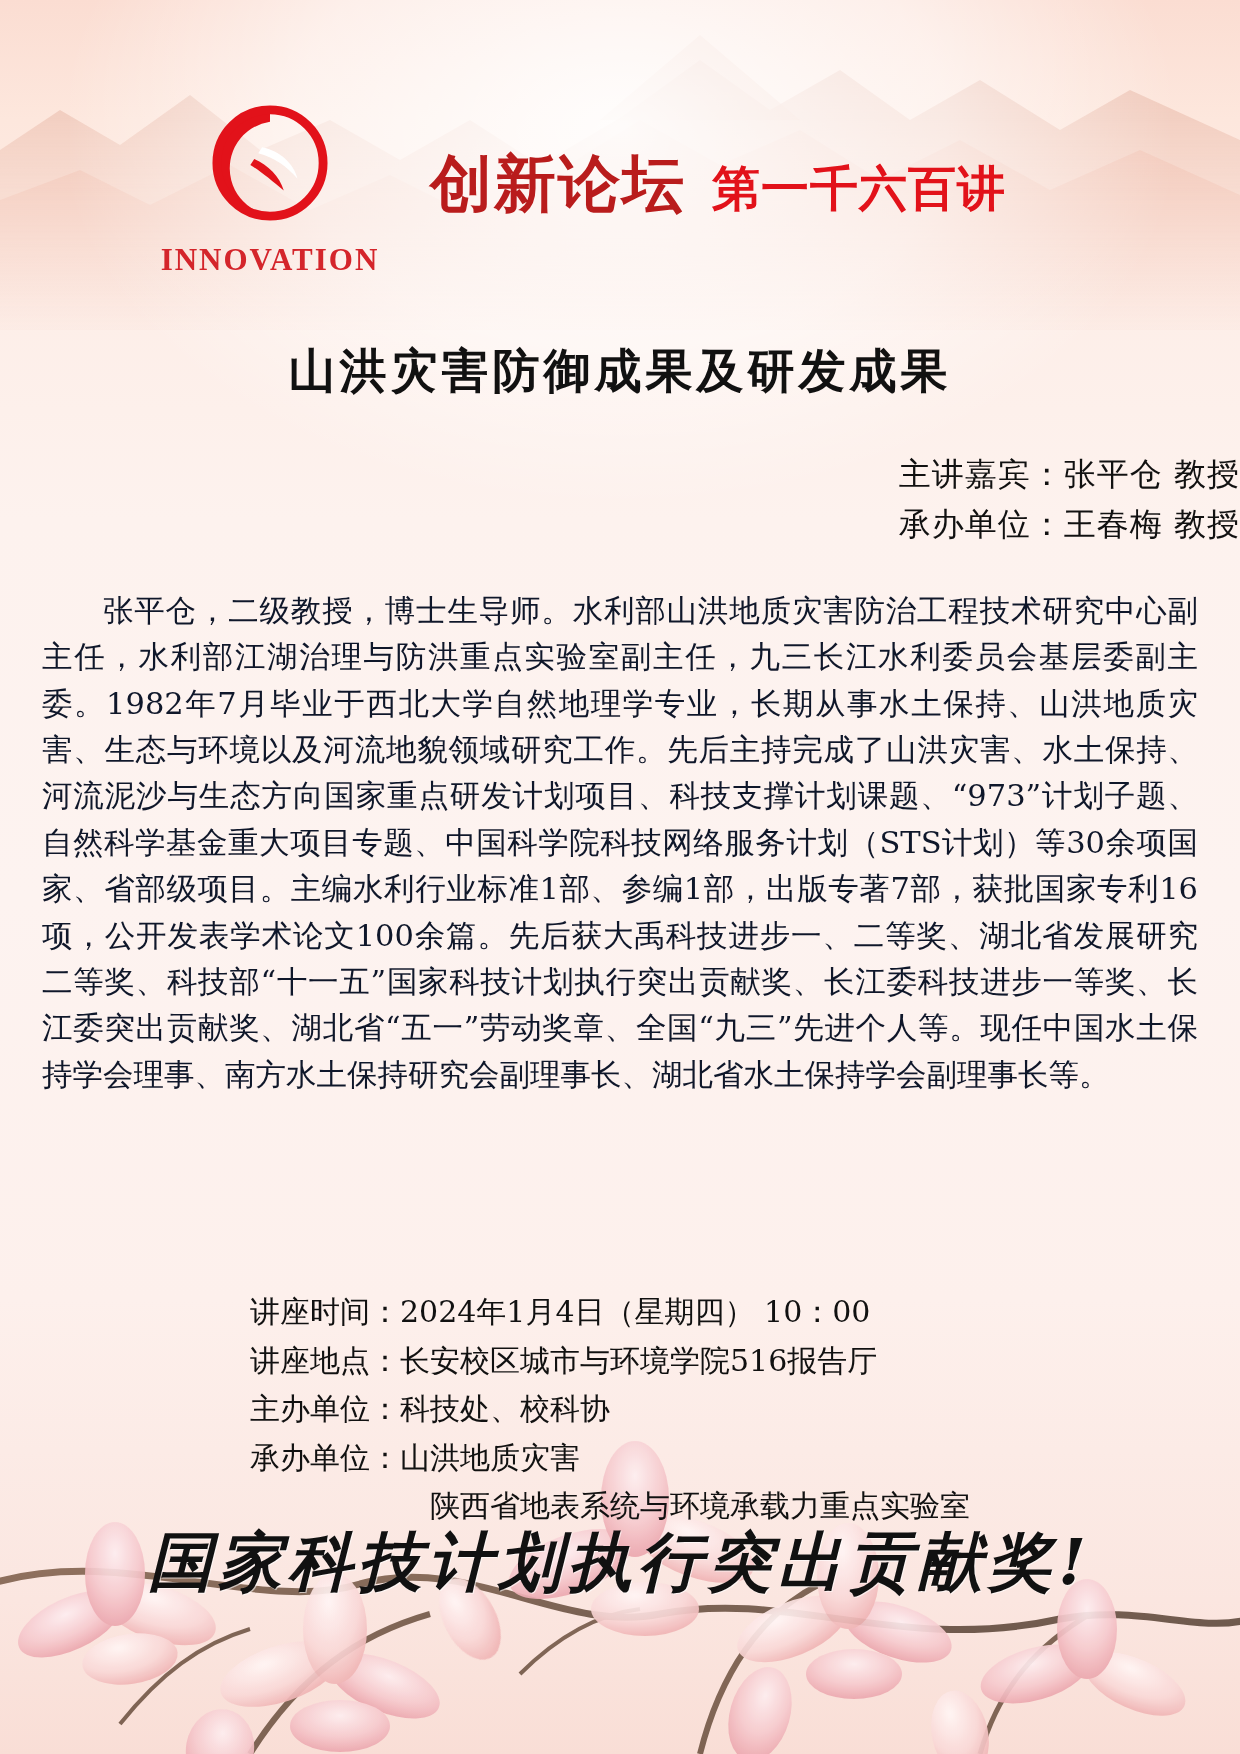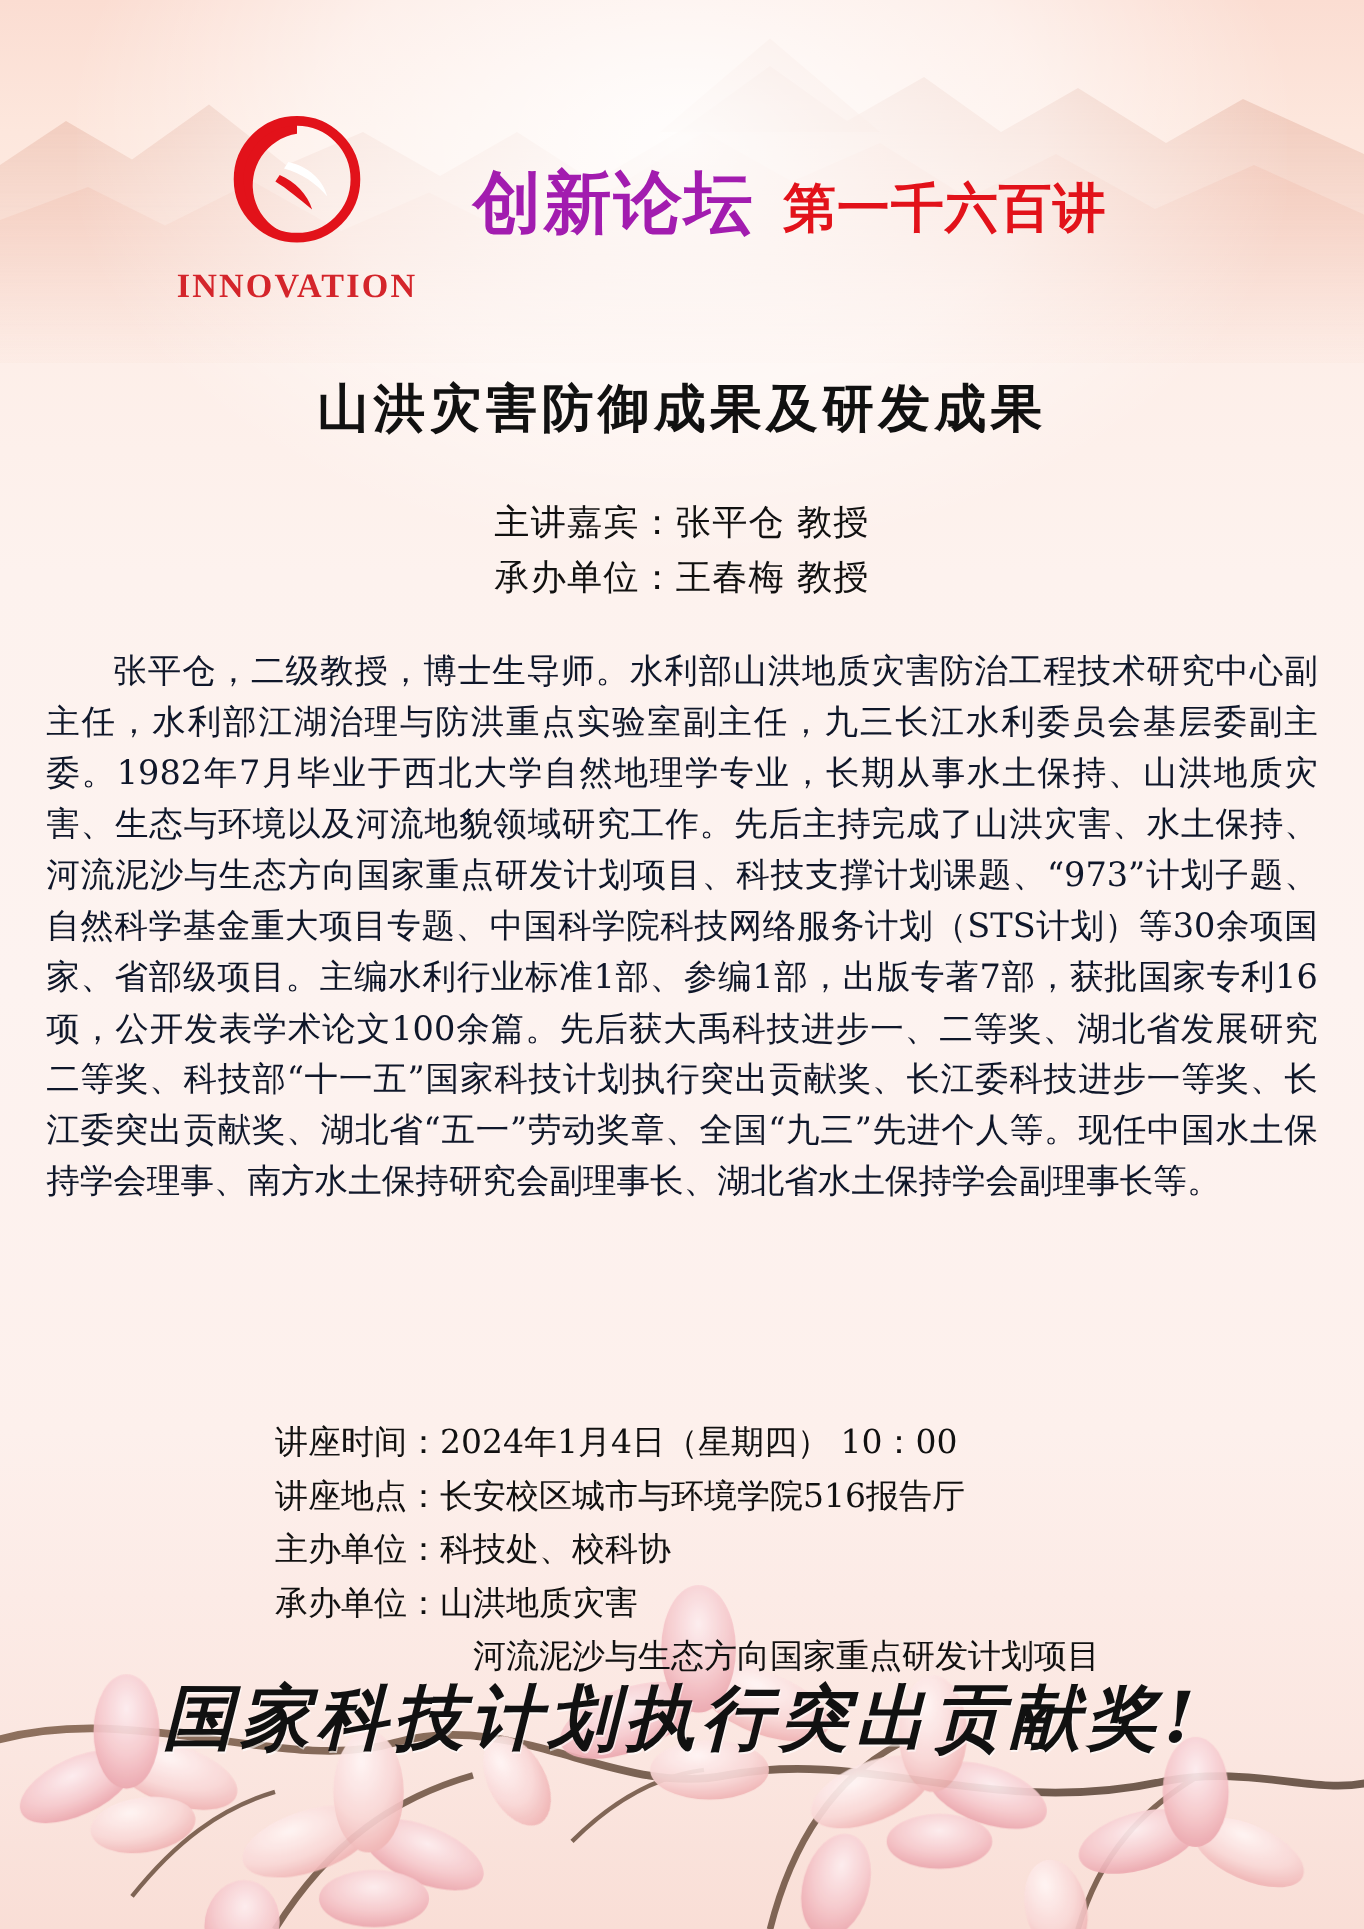--- a/index.html
+++ b/index.html
@@ -86,21 +86,21 @@
     position: absolute;
     left: 430px;
     top: 38px;
     display: flex;
     align-items: baseline;
   }
   .forum-title .main {
     font-family: "DejaVu Serif", serif;
     font-weight: 700;
     font-size: 62px;
-    color: #a21caf;
+    color: #b91c1c;
     letter-spacing: 2px;
   }
   .forum-title .sub {
     font-family: "DejaVu Serif", serif;
     font-weight: 700;
     font-size: 48px;
     color: #e2121a;
     letter-spacing: 1px;
     margin-left: 26px;
     text-align: right;
@@ -119,21 +119,21 @@
     letter-spacing: 4px;
     color: #111;
   }
 
   
   .speakers {
     position: absolute;
     top: 450px;
     left: 0;
     width: 100%;
-    text-align: center;
+    text-align: right;
     font-family: "DejaVu Serif", serif;
     font-size: 32px;
     line-height: 1.55;
     color: #111;
     letter-spacing: 1px;
   }
 
   
   .bio {
     position: absolute;
@@ -305,16 +305,16 @@
   <div>承办单位：王春梅 教授</div>
 </div>
 
 <div class="bio">张平仓，二级教授，博士生导师。水利部山洪地质灾害防治工程技术研究中心副主任，水利部江湖治理与防洪重点实验室副主任，九三长江水利委员会基层委副主委。1982年7月毕业于西北大学自然地理学专业，长期从事水土保持、山洪地质灾害、生态与环境以及河流地貌领域研究工作。先后主持完成了山洪灾害、水土保持、河流泥沙与生态方向国家重点研发计划项目、科技支撑计划课题、“973”计划子题、自然科学基金重大项目专题、中国科学院科技网络服务计划（STS计划）等30余项国家、省部级项目。主编水利行业标准1部、参编1部，出版专著7部，获批国家专利16项，公开发表学术论文100余篇。先后获大禹科技进步一、二等奖、湖北省发展研究二等奖、科技部“十一五”国家科技计划执行突出贡献奖、长江委科技进步一等奖、长江委突出贡献奖、湖北省“五一”劳动奖章、全国“九三”先进个人等。现任中国水土保持学会理事、南方水土保持研究会副理事长、湖北省水土保持学会副理事长等。</div>
 
 <div class="info">
   <div class="row">讲座时间：2024年1月4日（星期四）  10：00</div>
   <div class="row">讲座地点：长安校区城市与环境学院516报告厅</div>
   <div class="row">主办单位：科技处、校科协</div>
   <div class="row">承办单位：山洪地质灾害</div>
-  <div class="row indent">河流泥沙与生态方向国家重点研发计划项目</div>
+  <div class="row indent">陕西省地表系统与环境承载力重点实验室</div>
 </div>
 
 <div class="welcome">国家科技计划执行突出贡献奖!</div>
 
 </body></html>

